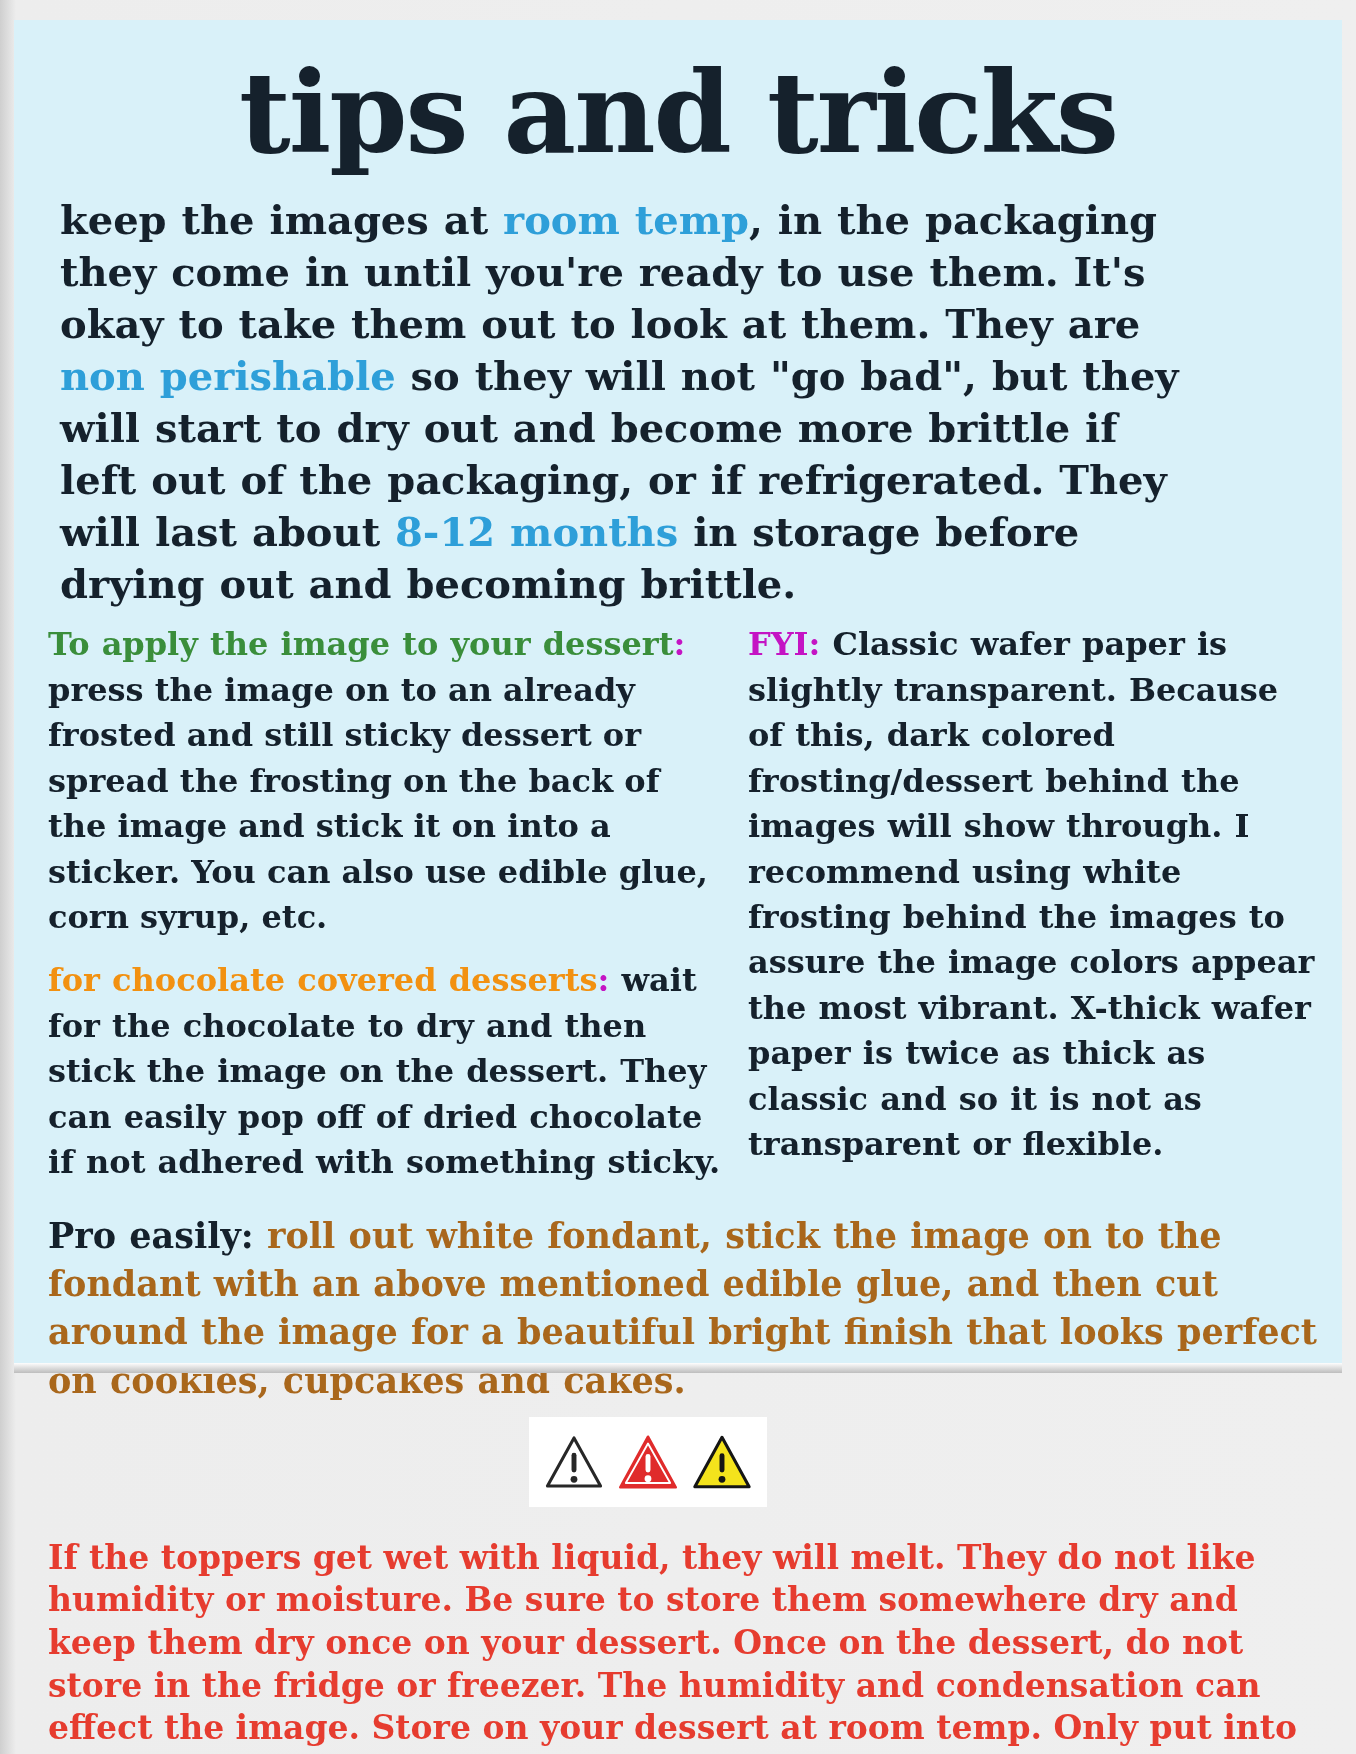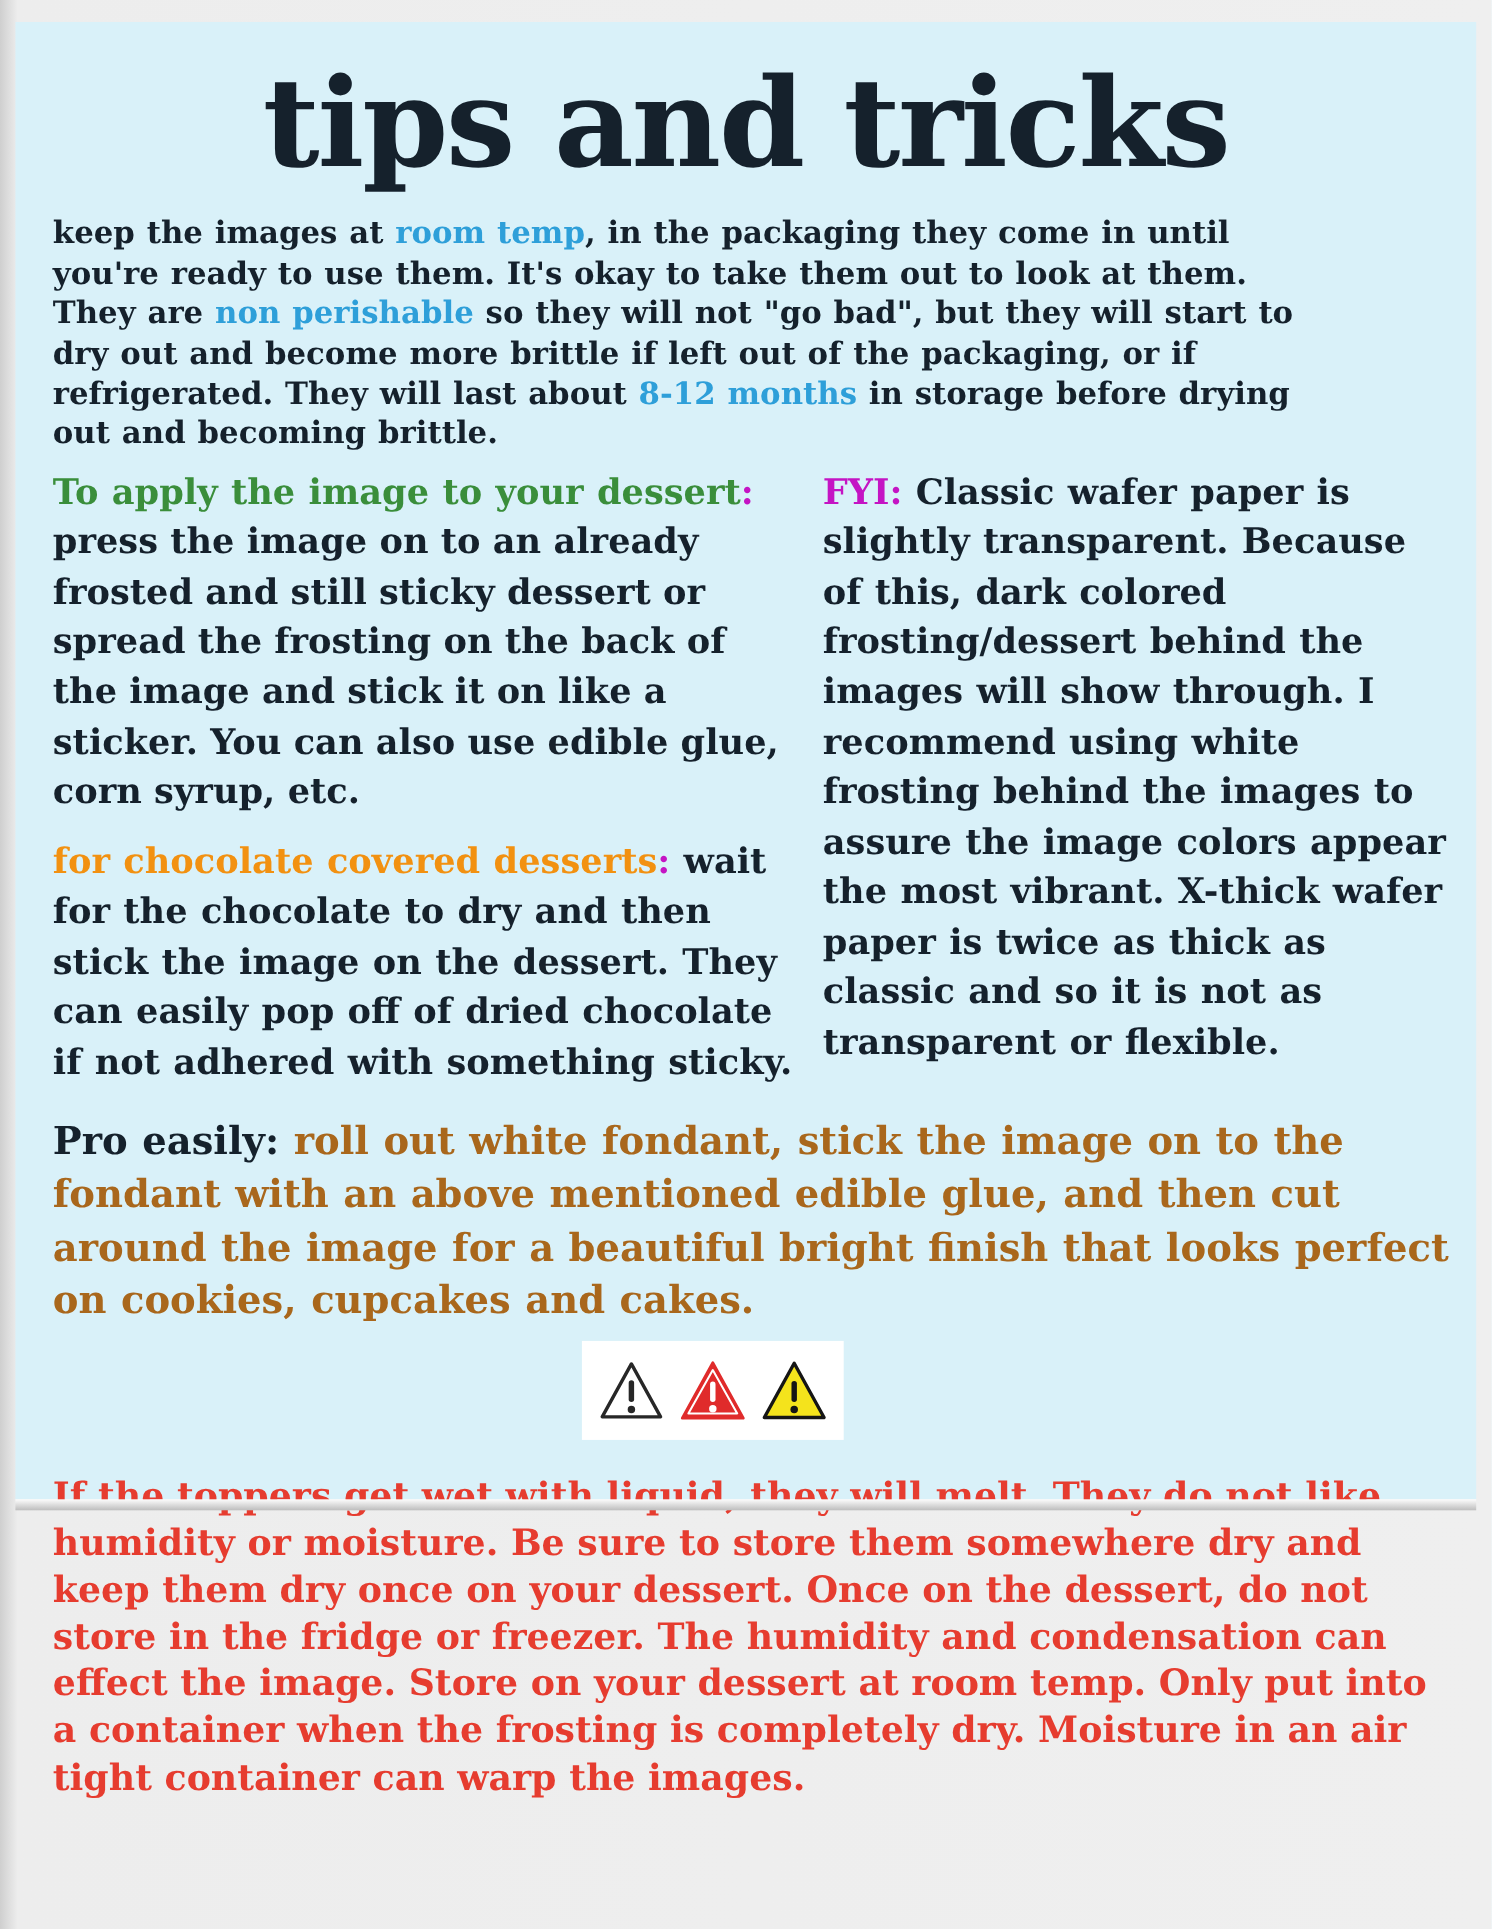--- a/index.html
+++ b/index.html
@@ -26,24 +26,24 @@
   .page-title{
     text-align:center;
     font-size:112px;
     line-height:1.2;
     letter-spacing:-2px;
     color:var(--c-ink);
     margin:0 0 14px 0;
   }
   .rich{word-spacing:1px;}
   .intro{
-    font-size:28px;
+    font-size:40px;
     line-height:1.3;
     width:1130px;
-    margin:0 0 0 12px;
+    margin:0 0 0 24px;
   }
   .columns{
     display:flex;
     gap:24px;
     margin:12px 0 0 12px;
     justify-content:space-between;
   }
   .col-left{flex:0 0 676px;font-size:32px;line-height:1.42;}
   .col-right{flex:1;font-size:32px;line-height:1.42;}
   .col-heading{font-size:32px;line-height:1.42;}
@@ -80,21 +80,21 @@
 
 <div class="page">
 
   <h1 class="page-title">tips and tricks</h1>
 
   <p class="intro rich"><span style="color: var(--c-ink);">keep the images at </span><span style="color: var(--c-blue);">room temp</span><span style="color: var(--c-ink);">, in the packaging they come in until you're ready to use them. It's okay to take them out to look at them. They are </span><span style="color: var(--c-blue);">non perishable</span><span style="color: var(--c-ink);"> so they will not "go bad", but they will start to dry out and become more brittle if left out of the packaging, or if refrigerated. They will last about </span><span style="color: var(--c-blue);">8-12 months</span><span style="color: var(--c-ink);"> in storage before drying out and becoming brittle.</span></p>
 
   <div class="columns">
     <div class="col-left">
       <div class="col-heading rich"><span style="color: var(--c-green);">To apply the image to your dessert</span><span style="color: var(--c-magenta);">:</span></div>
-      <p class="col-para">press the image on to an already frosted and still sticky dessert or spread the frosting on the back of the image and stick it on like a sticker. You can also use edible glue, corn syrup, etc.</p>
+      <p class="col-para">press the image on to an already frosted and still sticky dessert or spread the frosting on the back of the image and stick it on into a sticker. You can also use edible glue, corn syrup, etc.</p>
       <p class="col-para chocolate-para rich"><span style="color: var(--c-orange);">for chocolate covered desserts</span><span style="color: var(--c-magenta);">:</span><span style="color: var(--c-ink);"> wait for the chocolate to dry and then stick the image on the dessert. They can easily pop off of dried chocolate if not adhered with something sticky.</span></p>
     </div>
     <div class="col-right">
       <p class="col-para rich"><span style="color: var(--c-magenta);">FYI:</span><span style="color: var(--c-ink);"> Classic wafer paper is slightly transparent. Because of this, dark colored frosting/dessert behind the images will show through. I recommend using white frosting behind the images to assure the image colors appear the most vibrant. X-thick wafer paper is twice as thick as classic and so it is not as transparent or flexible.</span></p>
     </div>
   </div>
 
   <p class="pro-method rich"><span style="color: var(--c-ink);">Pro easily:</span><span style="color: var(--c-brown);"> roll out white fondant, stick the image on to the fondant with an above mentioned edible glue, and then cut around the image for a beautiful bright finish that looks perfect on cookies, cupcakes and cakes.</span></p>
 
   <div class="warning-chip">

